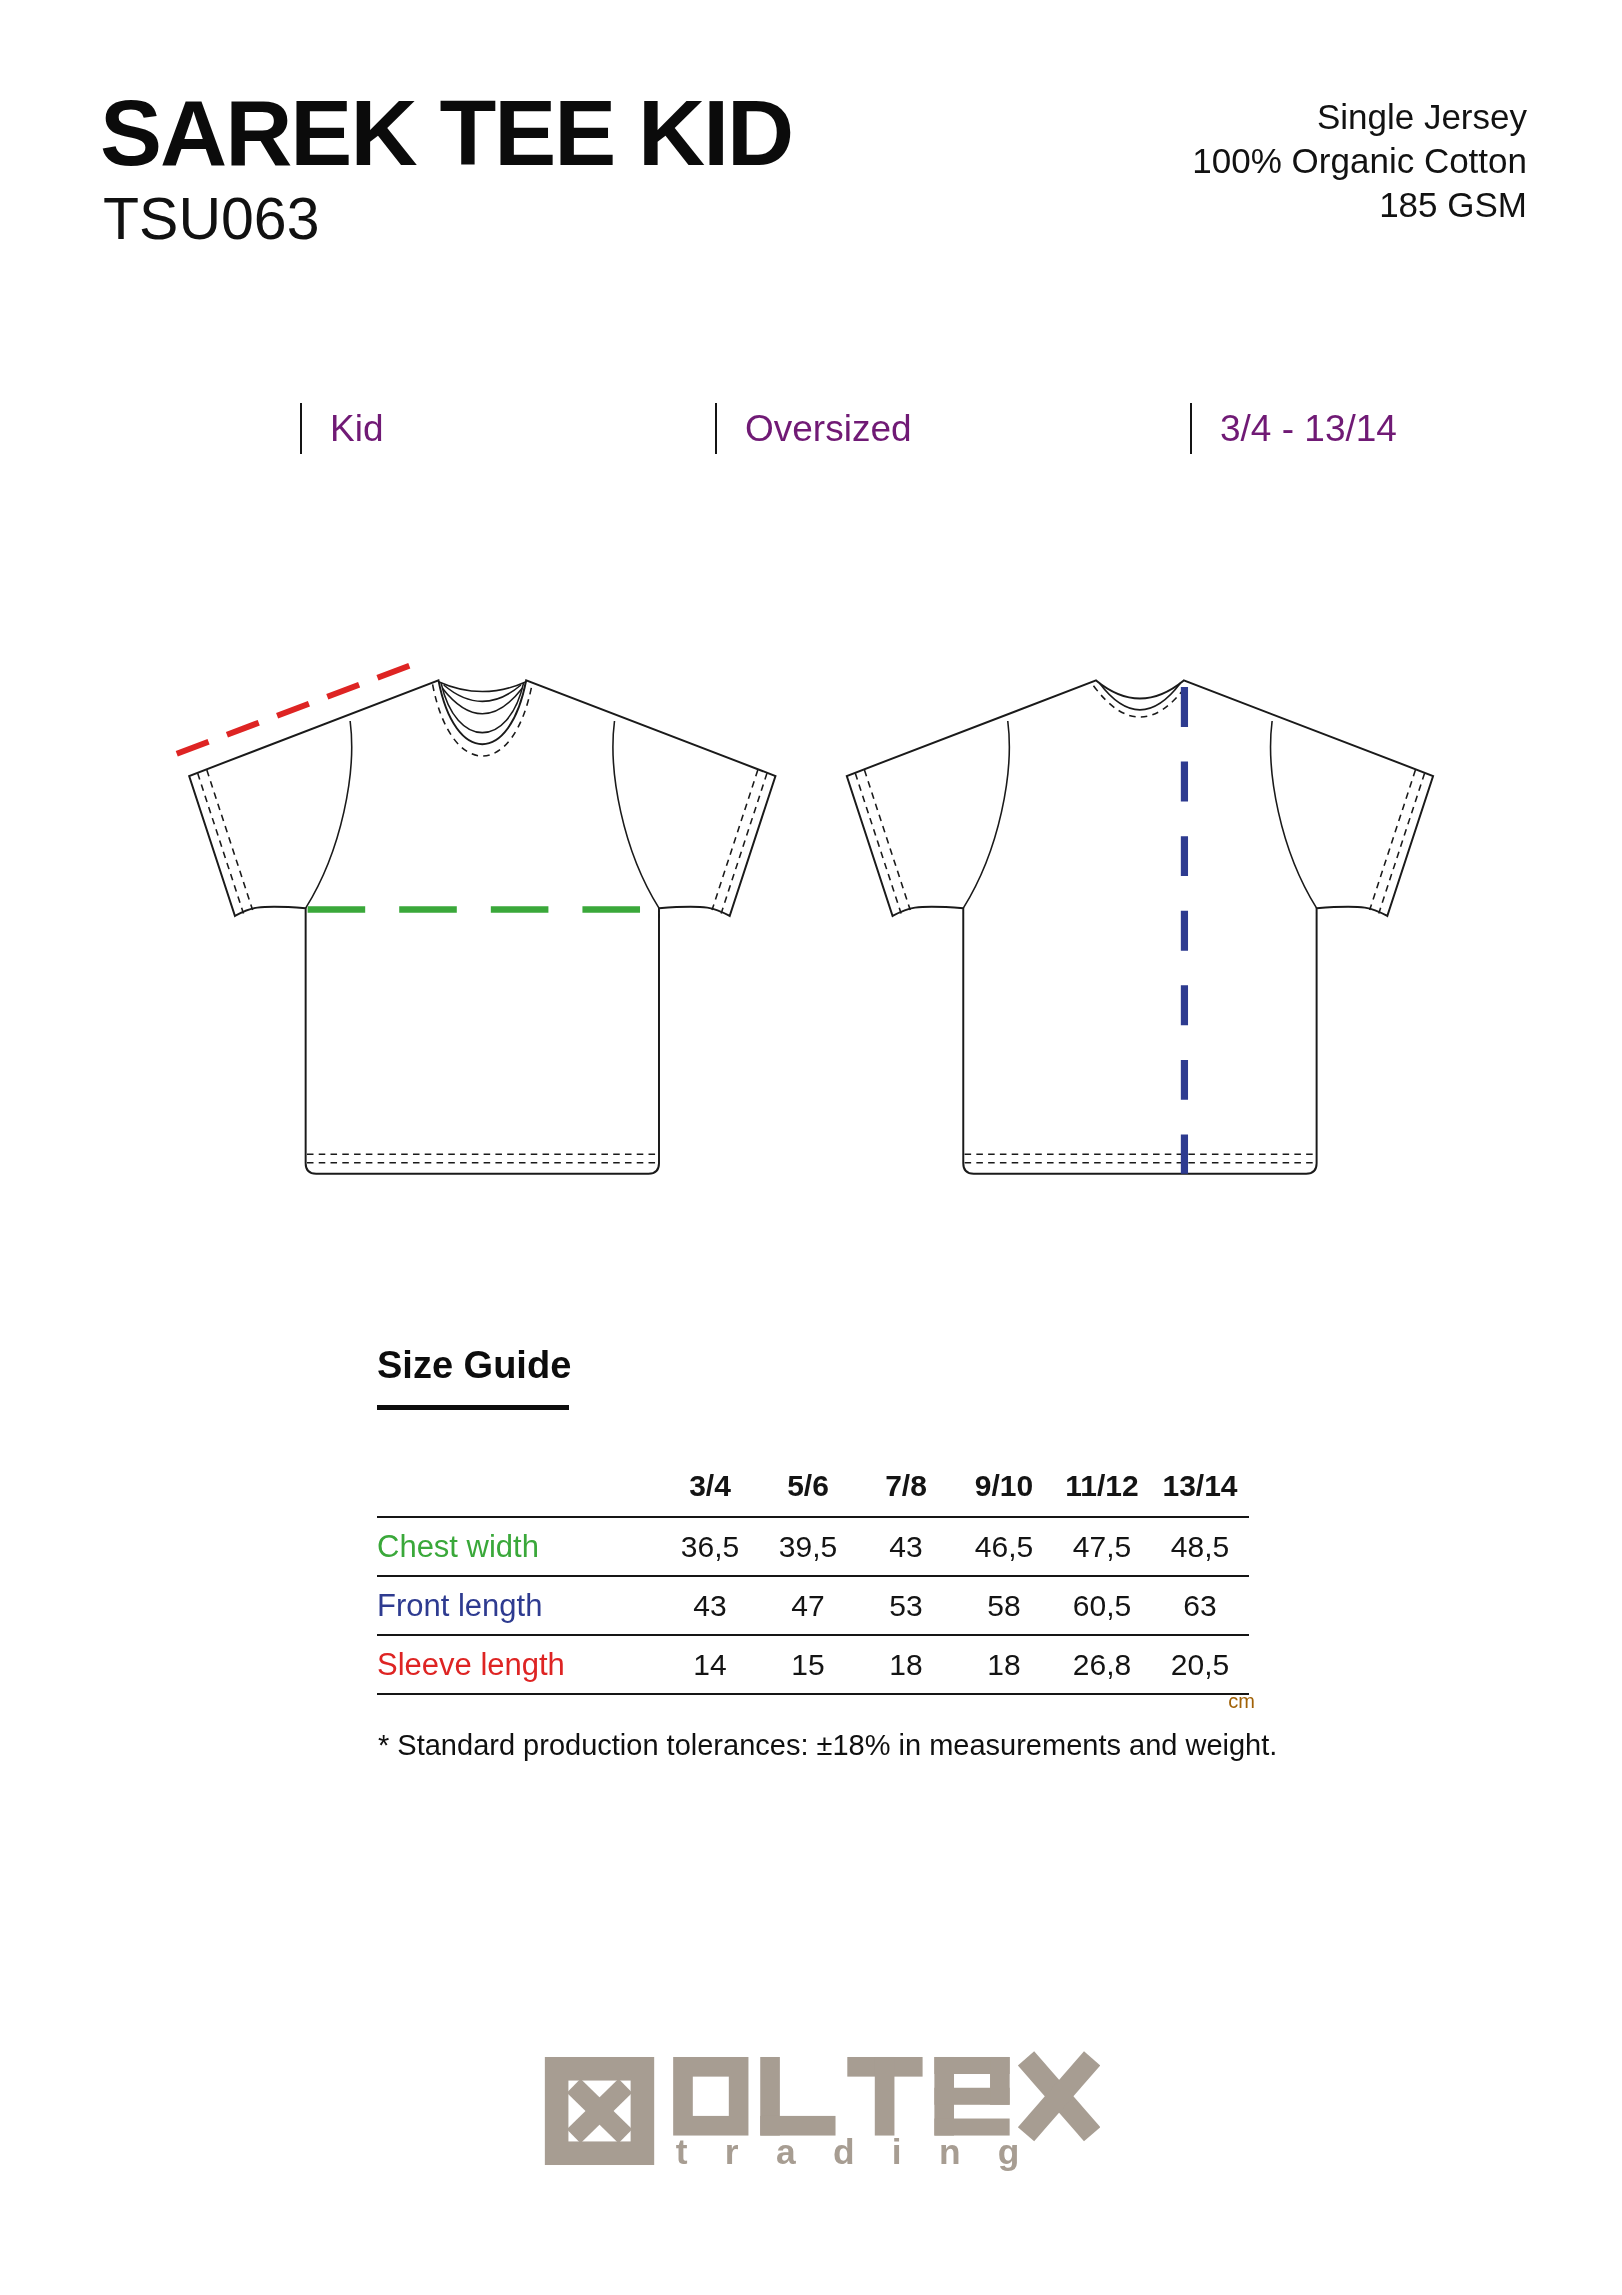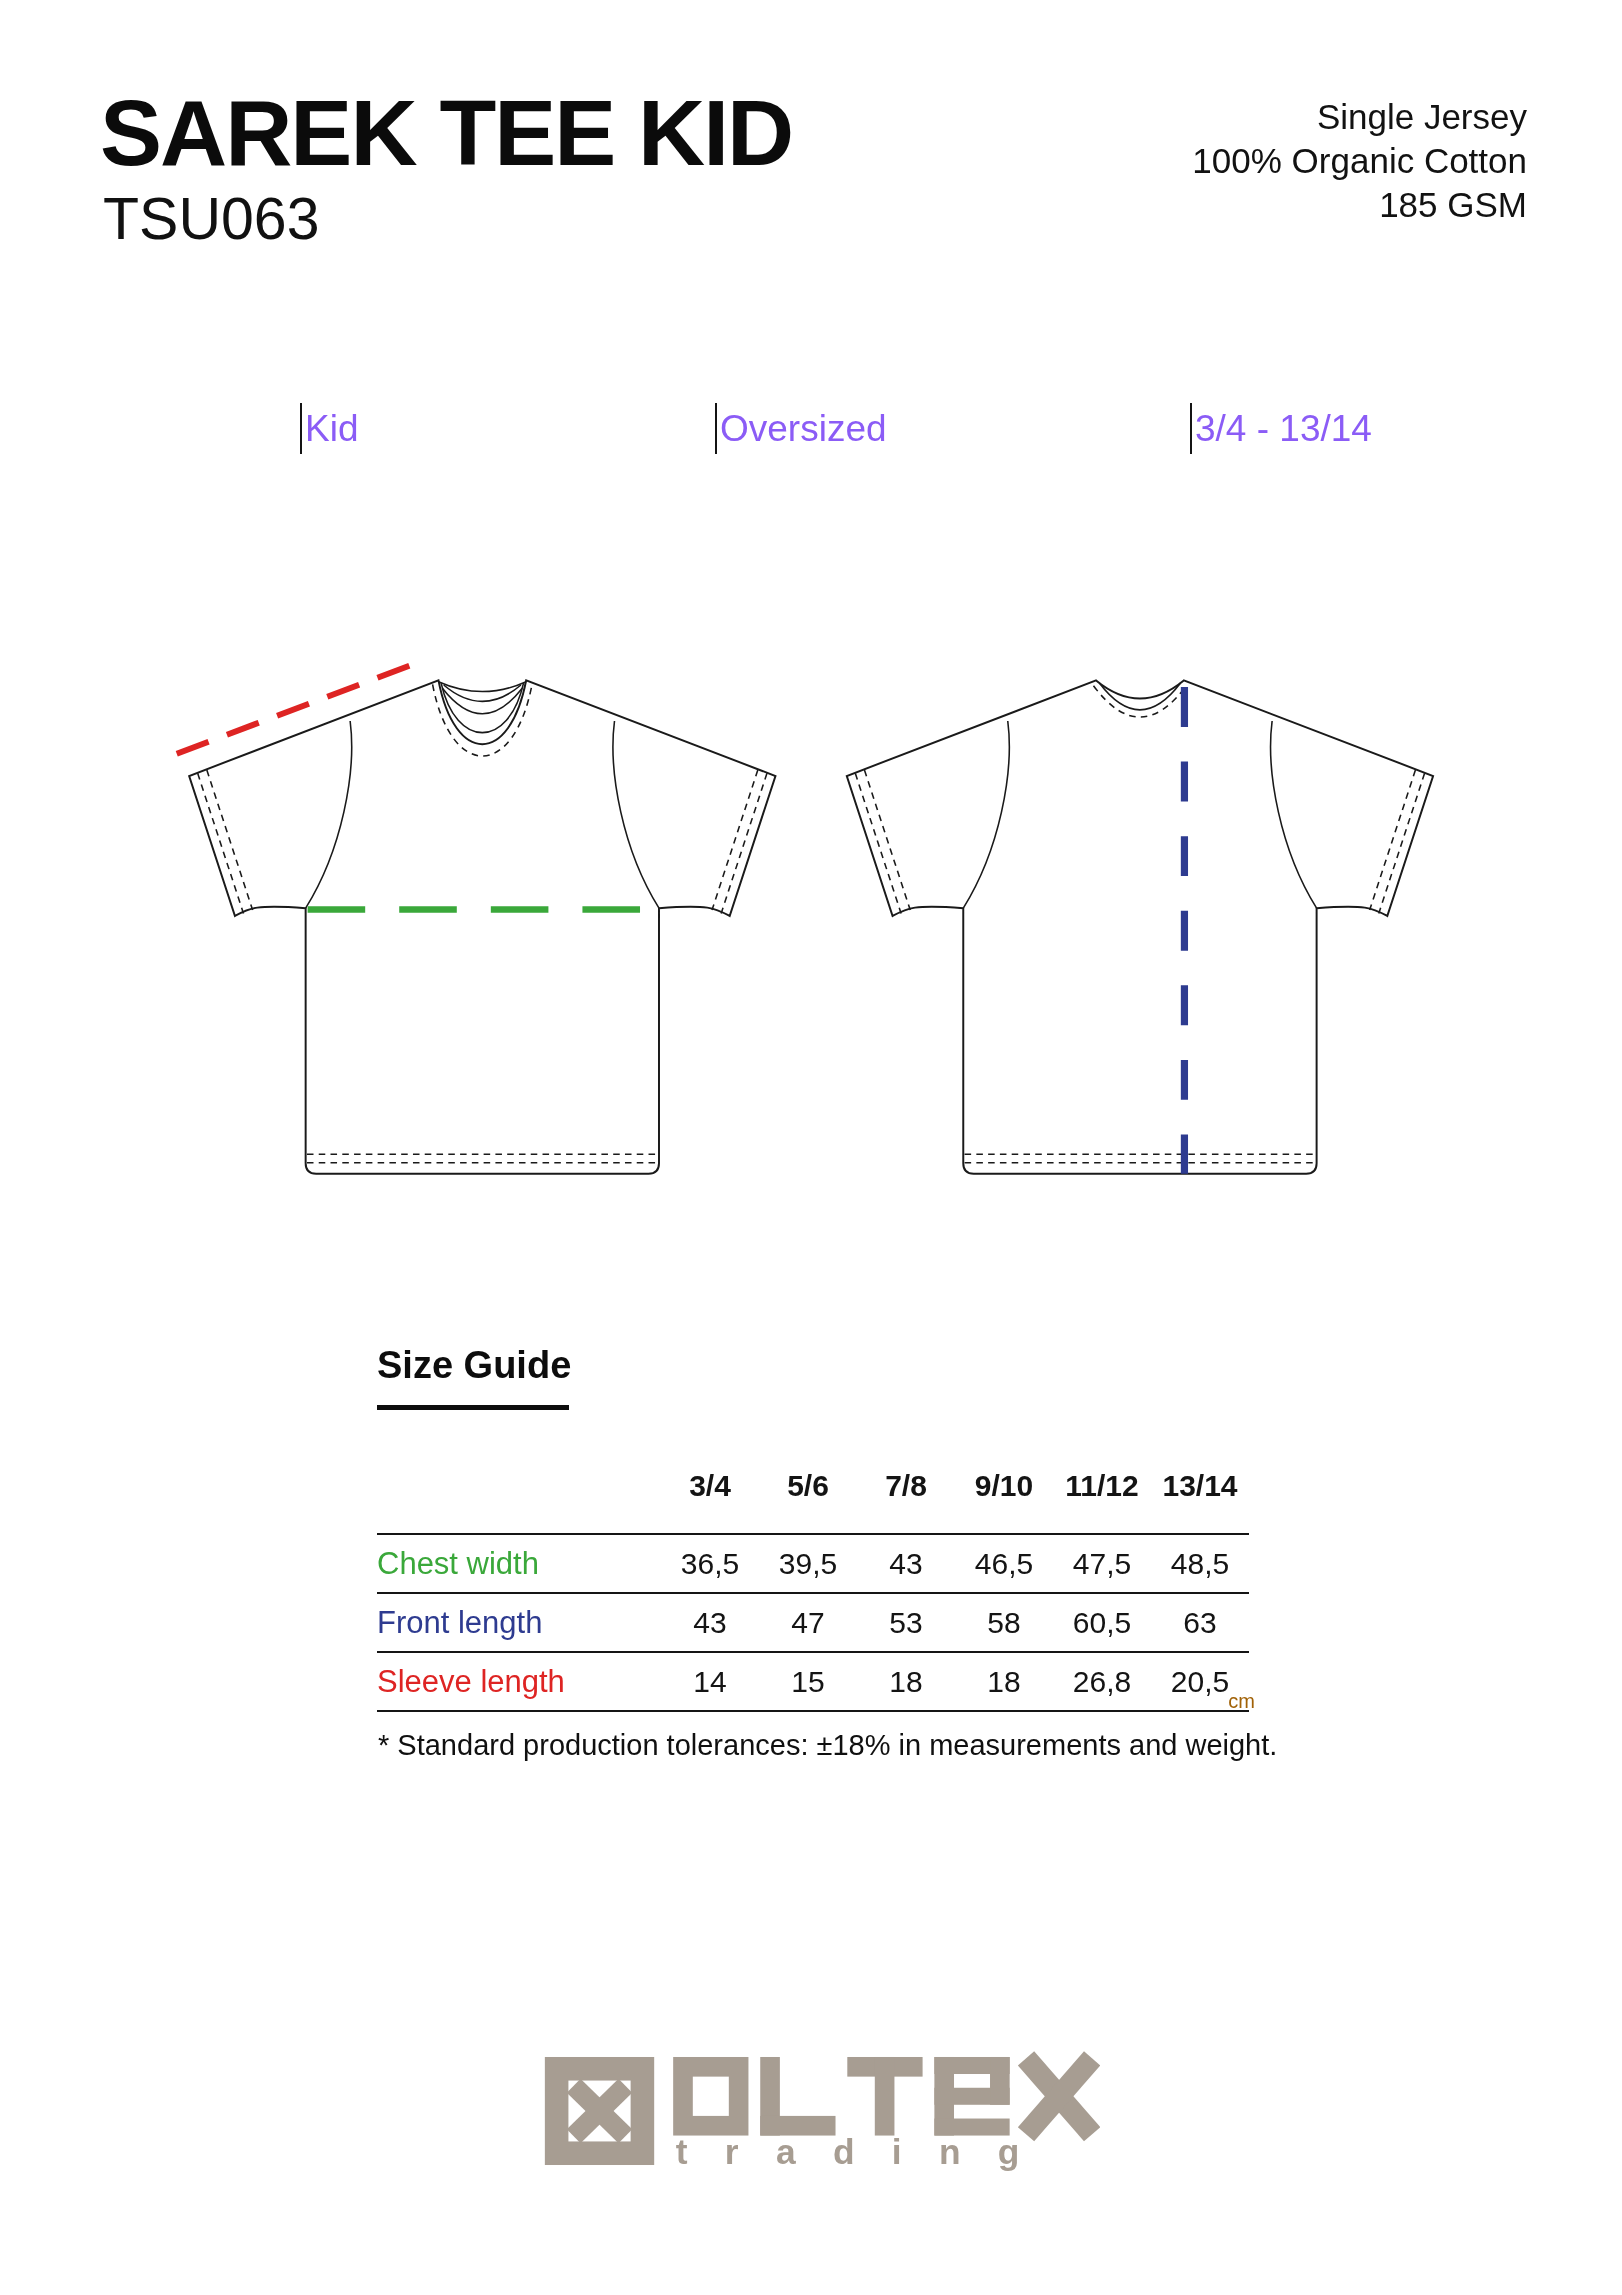--- a/index.html
+++ b/index.html
@@ -7,31 +7,31 @@
         font-family:"Liberation Sans","DejaVu Sans",sans-serif;color:#141414;}
   .abs{position:absolute;}
 
   
   .title{left:100px;top:84px;font-size:93px;font-weight:700;letter-spacing:-2px;line-height:98px;color:#0b0b0b;}
   .code{left:103px;top:185px;font-size:59px;font-weight:400;letter-spacing:0;color:#111;}
   .material{right:96px;top:95px;font-size:35px;line-height:44px;text-align:right;color:#121212;}
 
   
   .attr{top:403px;height:51px;display:flex;align-items:center;border-left:2.6px solid #141414;
-        padding-left:3px;font-size:37px;color:#8b5cf6;}
+        padding-left:28px;font-size:37px;color:#701a75;}
   .attr-0{left:300px;} .attr-1{left:715px;} .attr-2{left:1190px;}
 
   
   .sg-heading{left:377px;top:1344px;font-size:38px;font-weight:700;color:#0d0d0d;}
   .sg-underline{left:377px;top:1405px;width:192px;height:5.2px;background:#0d0d0d;}
   table.sg{position:absolute;left:377px;top:1438px;border-collapse:collapse;table-layout:fixed;}
   table.sg td,table.sg th{padding:0;margin:0;font-weight:400;}
   table.sg .lbl{width:284px;text-align:left;font-size:31px;font-weight:500;margin-top:48px;}
   table.sg .val{width:98px;text-align:center;font-size:30px;color:#141414;}
-  table.sg thead th{height:65px;vertical-align:bottom;padding-bottom:30px;font-size:30px;font-weight:700;color:#0d0d0d;}
+  table.sg thead th{height:65px;vertical-align:bottom;padding-bottom:13px;font-size:30px;font-weight:700;color:#0d0d0d;}
   table.sg thead tr{border-bottom:2px solid #151515;}
   table.sg tbody tr{border-bottom:2px solid #151515;height:59px;}
   .unit{left:1106px;top:1690px;width:149px;text-align:right;font-size:20px;color:#a16207;}
   .footnote{left:378px;top:1729px;font-size:29px;color:#101010;}
 
   
   .ln{fill:none;stroke:#1a1a1a;stroke-width:3;}
   .ln2{fill:none;stroke:#1a1a1a;stroke-width:2.4;}
   .st{fill:none;stroke:#1a1a1a;stroke-width:2.4;stroke-dasharray:10 8;}
   .logo-sub{font-family:"Liberation Sans","DejaVu Sans",sans-serif;font-size:54px;font-weight:600;letter-spacing:57px;}

